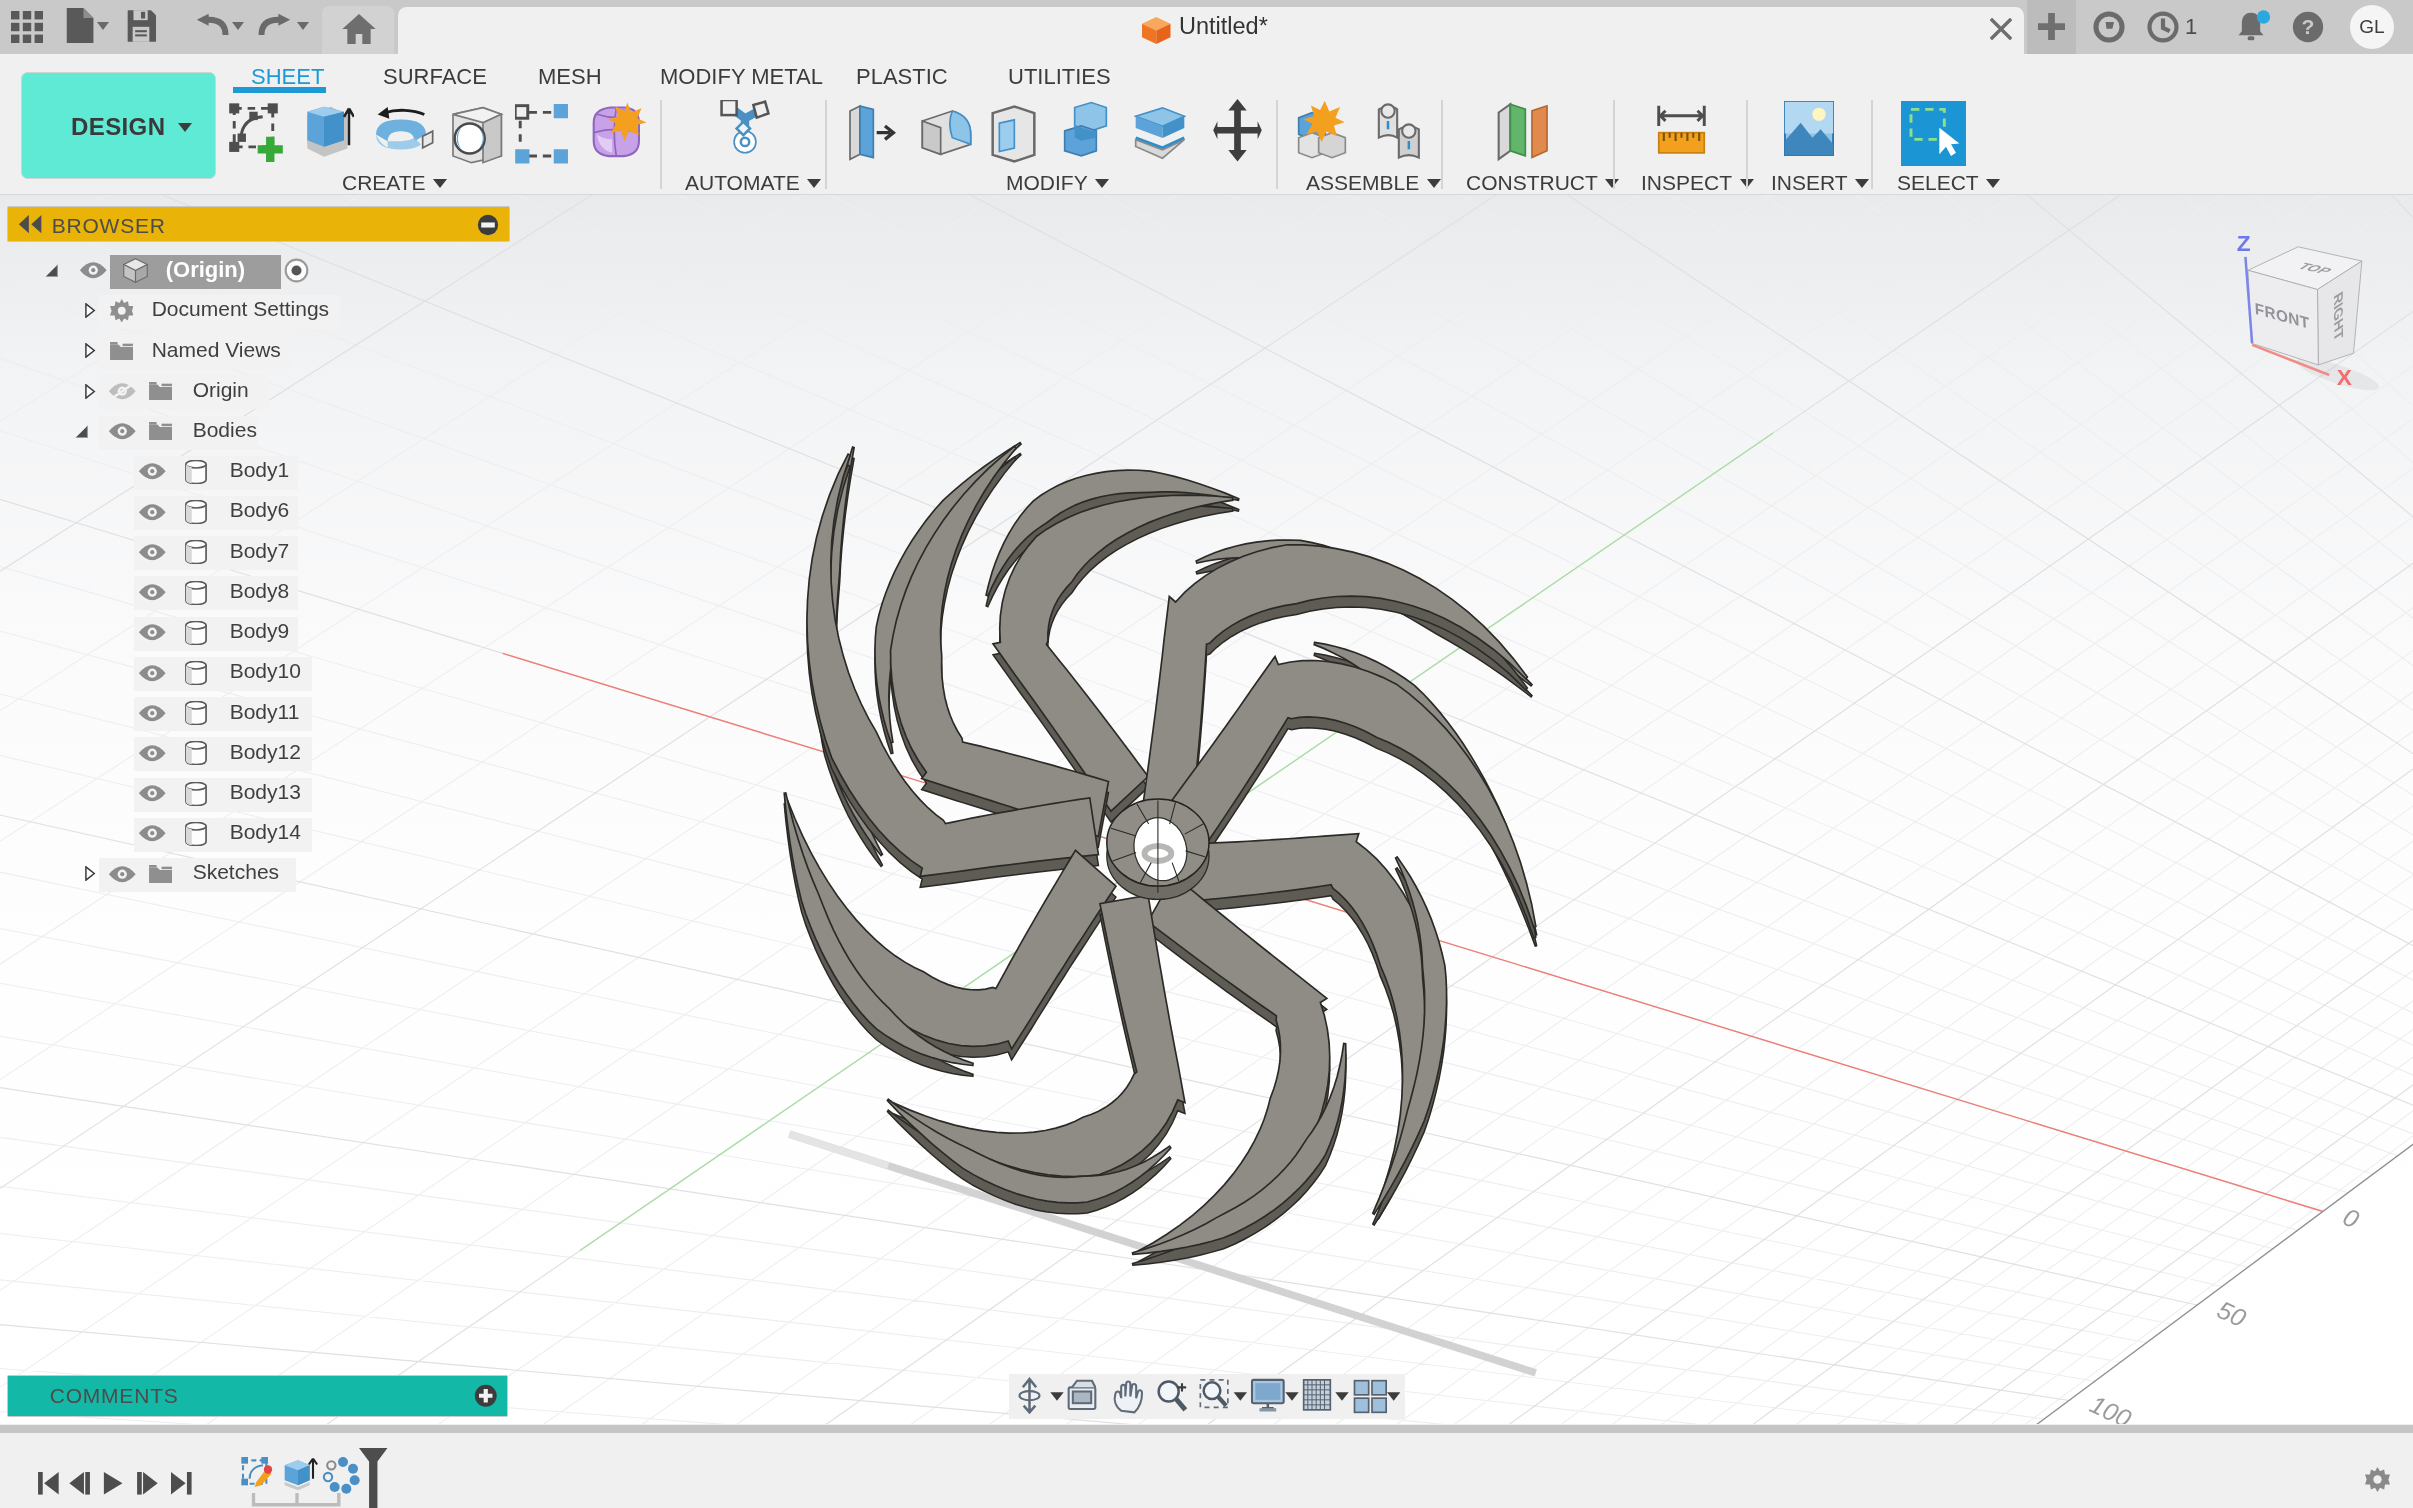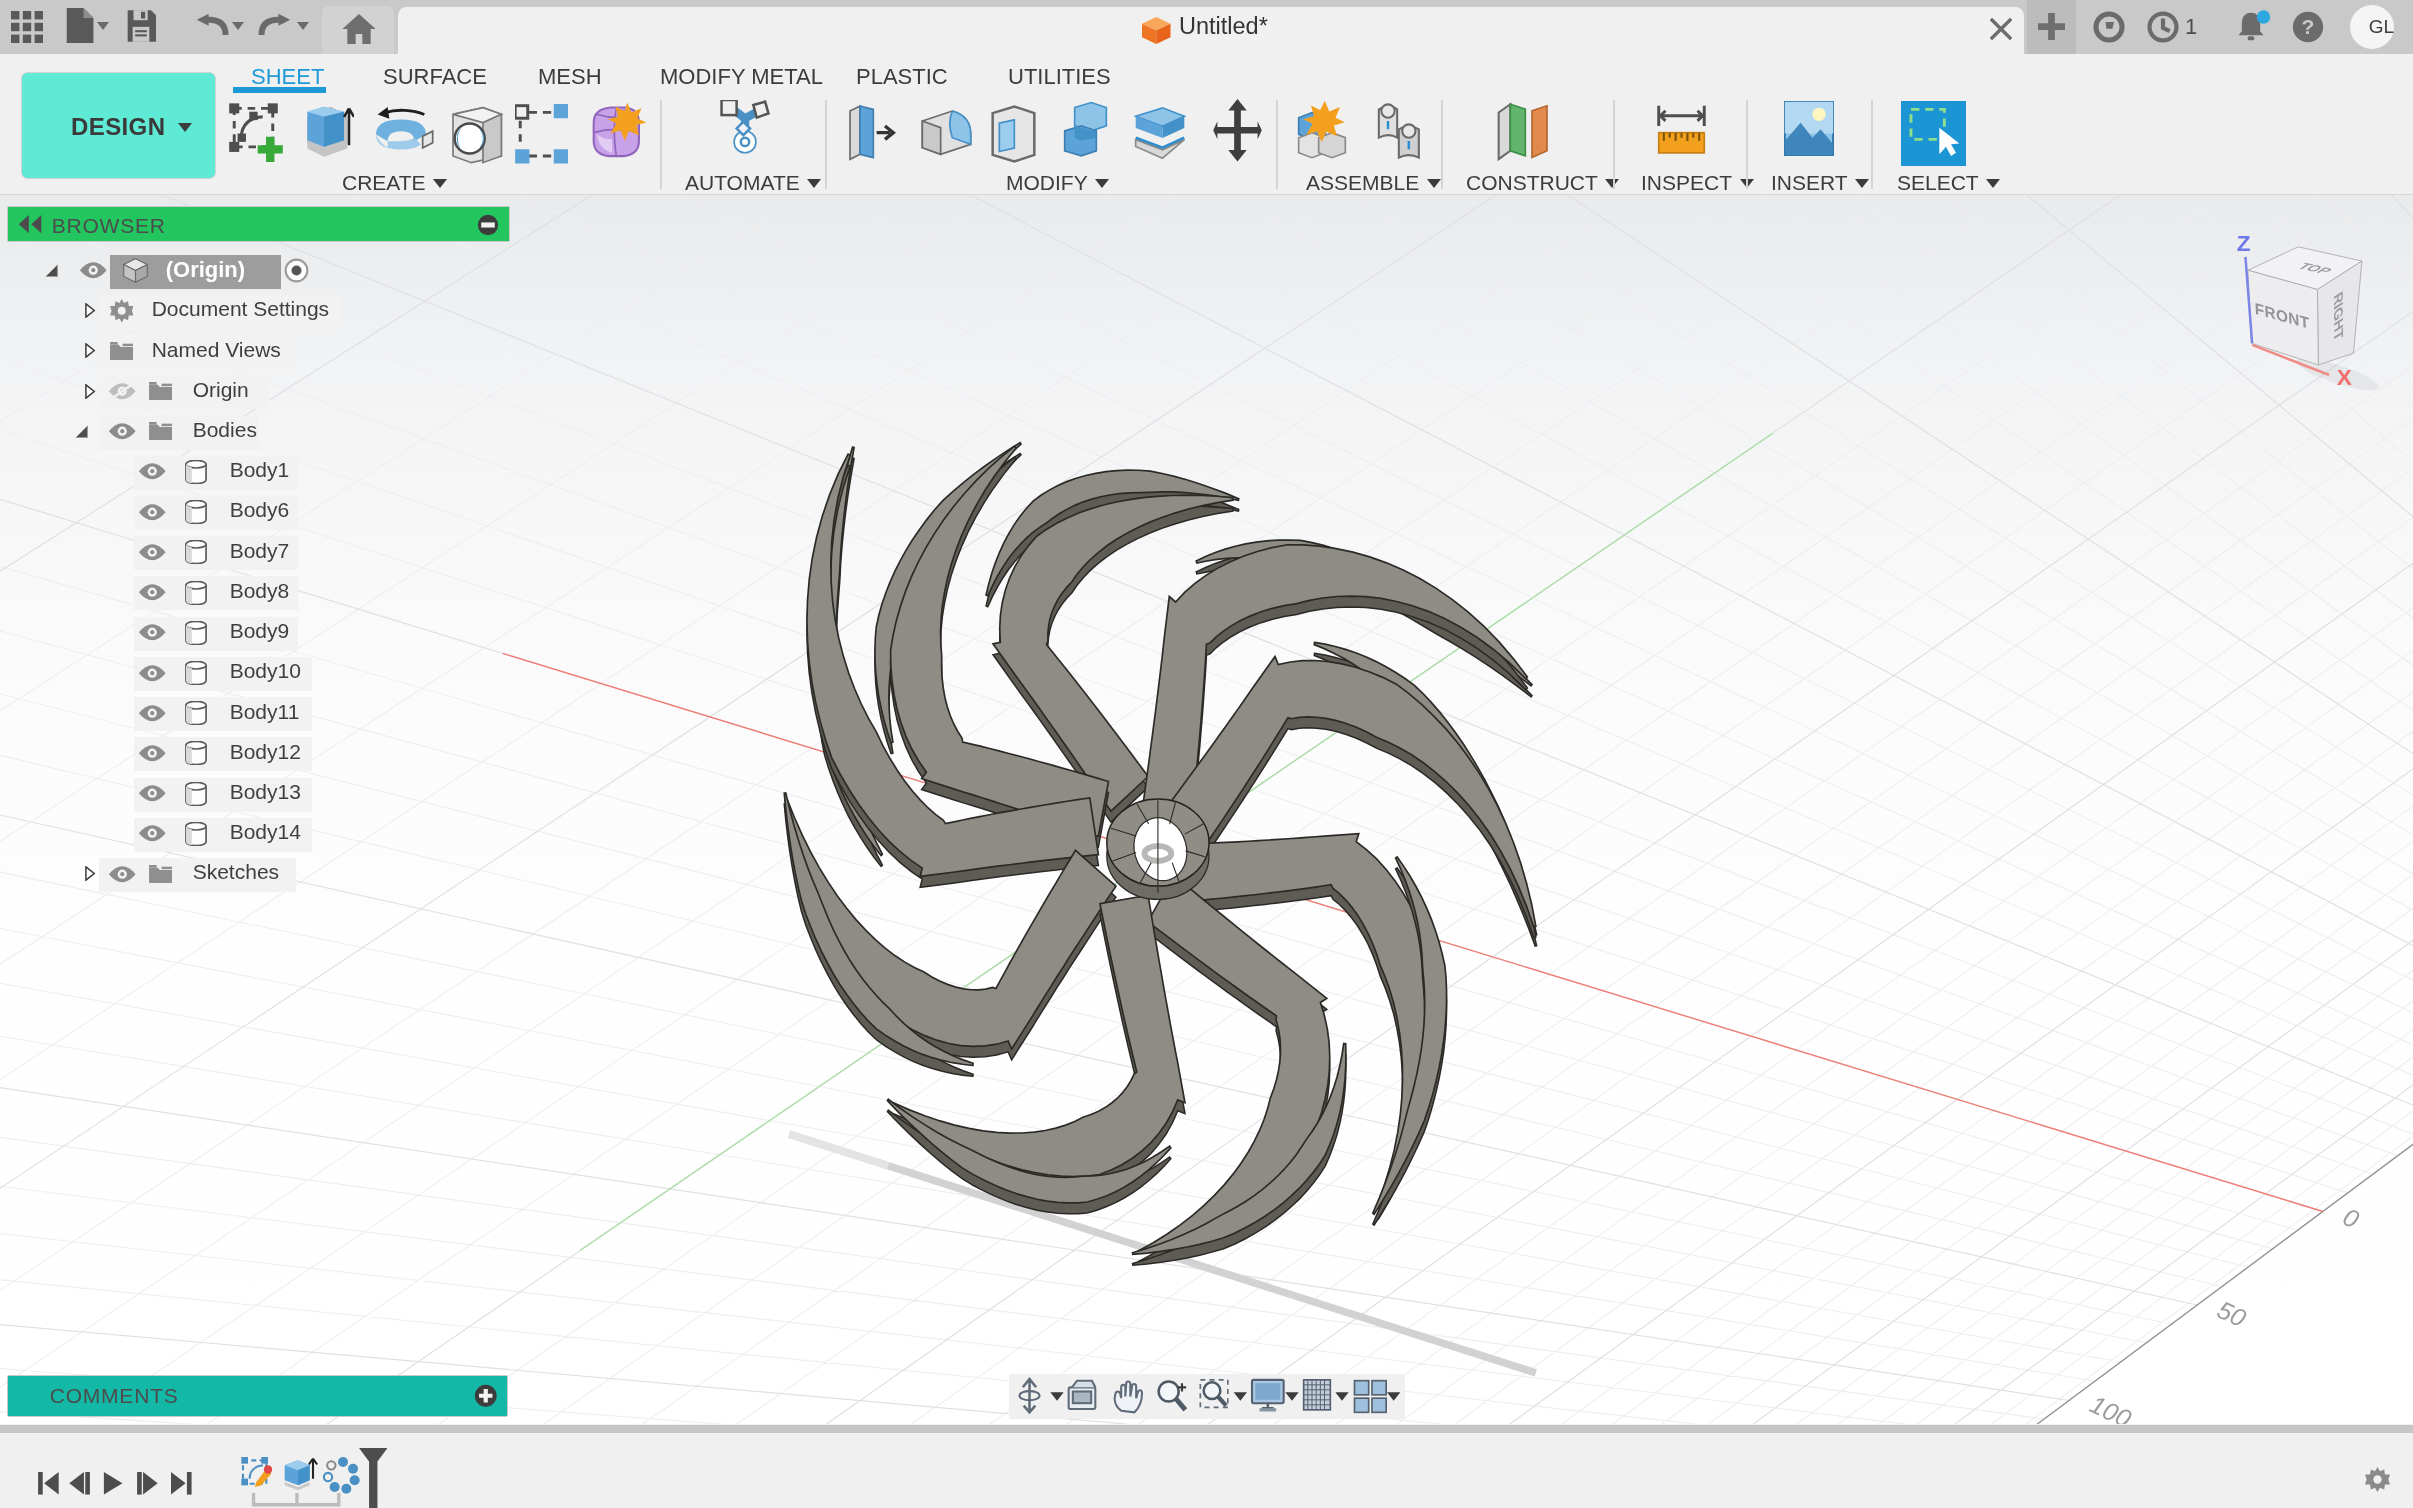--- a/index.html
+++ b/index.html
@@ -9,21 +9,21 @@
 #plusbtn{position:absolute;left:2027px;top:0px;width:49px;height:54px;background:#bcbcbc}
 #ribbon{position:absolute;left:0;top:54px;width:2413px;height:141px;background:#f0f0f0;border-bottom:1.7px solid #d7d7d7}
 .tab{position:absolute;top:10px;font-size:22px;color:#3b3b3b}
 .grplabel{position:absolute;top:117px;font-size:21px;color:#3c3c3c;white-space:nowrap}
 .caret{display:inline-block;width:0;height:0;border-left:7.5px solid transparent;border-right:7.5px solid transparent;border-top:9.2px solid #3c3c3c;margin-left:7.5px;vertical-align:middle;margin-bottom:2.5px}
 .sep{position:absolute;top:46px;height:89px;width:1.7px;background:#d4d4d4}
 #designbtn{position:absolute;left:21px;top:17.6px;width:195px;height:107px;border:1.7px solid #d2d2d2;border-radius:6.7px;background:#5eead4}
 #designbtn span{position:absolute;left:49px;top:40px;font-size:24px;font-weight:bold;color:#3a3a3a;letter-spacing:0.4px}
 #canvas{position:absolute;left:0;top:194px;width:2413px;height:1230px;background:linear-gradient(#e9eaeb 0%,#f2f3f4 14%,#fbfbfc 38%,#fefefe 62%,#ffffff 100%)}
 #browser{position:absolute;left:6.7px;top:206px;width:503px}
-#bheader{position:absolute;left:0;top:0;width:503px;height:36px;background:#22c55e;border:1.7px solid #c9c9c9;border-radius:1.7px}
+#bheader{position:absolute;left:0;top:0;width:503px;height:36px;background:#eab308;border:1.7px solid #c9c9c9;border-radius:1.7px}
 #bheader .t{position:absolute;left:44px;top:6.7px;font-size:21px;color:#4c4c4c;letter-spacing:0.8px}
 .brow{position:absolute;height:32px;background:#f2f2f3}
 .brtext{position:absolute;top:4.2px;font-size:21px;color:#3f3f3f}
 #comments{position:absolute;left:6.7px;top:1375px;width:501px;height:42px;background:#14b8a6;border:1.7px solid #c9c9c9;border-radius:1.7px}
 #comments .t{position:absolute;left:42px;top:8.4px;font-size:21px;color:#4c4c4c;letter-spacing:0.8px}
 #navbar{position:absolute;left:1009px;top:1374px;width:396px;height:45px;background:#f0f0f0}
 #bottomstrip{position:absolute;left:0;top:1425px;width:2413px;height:84px;background:#f0f0f0;border-top:8.4px solid #c5c5c5}
 svg{display:block}
 .icon{position:absolute}
 </style></head><body>
@@ -168,21 +168,21 @@
  <svg class="icon" style="left:2236px;top:10px" width="35" height="34" viewBox="0 0 42 40">
       <path d="M18 3 C10 3 7 9 7 16 L7 25 L3 30 L33 30 L29 25 L29 16 C29 9 26 3 18 3 Z" fill="#6b6b6b"></path>
       <rect x="14" y="31" width="8" height="5" rx="2" fill="#6b6b6b"></rect>
       <circle cx="33" cy="8" r="8" fill="#2ba8e0"></circle>
     </svg>
  <svg class="icon" style="left:2292px;top:11px" width="32" height="32" viewBox="0 0 38 38">
       <circle cx="19" cy="19" r="18" fill="#6b6b6b"></circle>
       <text x="19" y="27" font-size="25" font-weight="bold" fill="#c9c9c9" text-anchor="middle">?</text>
     </svg>
  <div class="abs" style="left:2350px;top:5px;width:44px;height:44px;border-radius:50%;background:#f5f5f5"></div>
- <div class="abs" style="left:2350px;top:16px;width:44px;text-align:right;font-size:19px;color:#3e3e3e">GL</div>
+ <div class="abs" style="left:2350px;top:16px;width:44px;text-align:center;font-size:19px;color:#3e3e3e">GL</div>
 </div>
 
 <div id="ribbon">
  <div class="tab" style="left:251px;color:#1d9ad6">SHEET</div>
  <div class="abs" style="left:233px;top:33px;width:93px;height:5.9px;background:#1d9ad6"></div>
  <div class="tab" style="left:383px">SURFACE</div>
  <div class="tab" style="left:538px">MESH</div>
  <div class="tab" style="left:660px">MODIFY METAL</div>
  <div class="tab" style="left:856px">PLASTIC</div>
  <div class="tab" style="left:1008px">UTILITIES</div>

